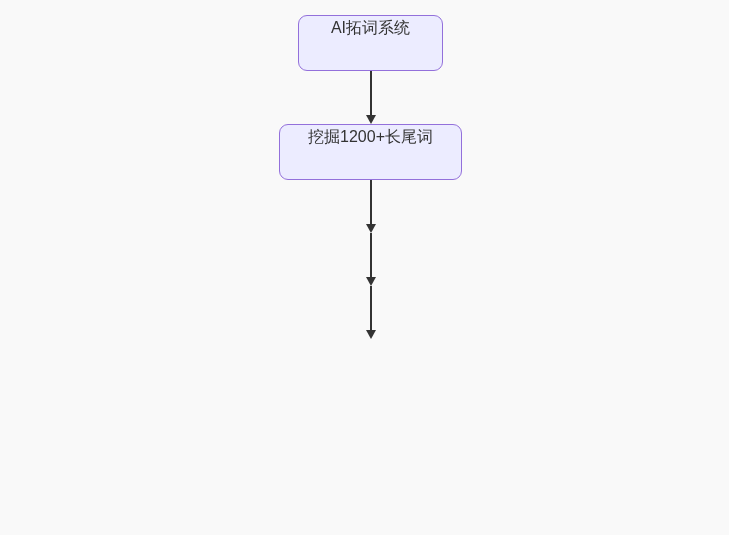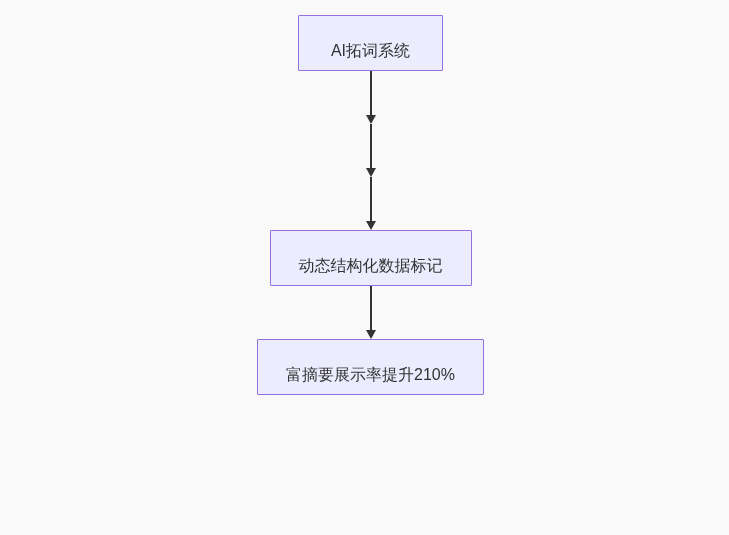--- a/index.html
+++ b/index.html
@@ -25,28 +25,28 @@
     flex-direction:column;
     align-items:center;
     padding-top:15px;
     transform:translateX(6px);
   }
   .flow-node{
     background:var(--node-fill);
     border:1px solid var(--node-border);
     height:56px;
     min-width:145px;
-    padding:8px 28px;
+    padding:2px 28px;
     display:flex;
-    align-items:flex-end;
+    align-items:flex-start;
     justify-content:center;
     font-size:16px;
     color:var(--text);
     white-space:nowrap;
-    border-radius:1px;
+    border-radius:9px;
   }
   .flow-connector{
     height:53px;
     display:flex;
     flex-direction:column;
     align-items:center;
   }
   .flow-connector .arrow-line{
     width:2px;
     flex:1 1 auto;
@@ -67,39 +67,36 @@
 
     <div class="flow-node">
       <span>AI拓词系统</span>
     </div>
 
     <div class="flow-connector">
       <div class="arrow-line"></div>
       <div class="arrow-head"></div>
     </div>
 
+    <div class="flow-node">
+      <span>挖掘1200+长尾词</span>
+    </div>
 
     <div class="flow-connector">
       <div class="arrow-line"></div>
       <div class="arrow-head"></div>
     </div>
 
 
     <div class="flow-connector">
       <div class="arrow-line"></div>
       <div class="arrow-head"></div>
     </div>
 
-    <div class="flow-node">
-      <span>动态结构化数据标记</span>
-    </div>
 
     <div class="flow-connector">
       <div class="arrow-line"></div>
       <div class="arrow-head"></div>
     </div>
 
-    <div class="flow-node">
-      <span>富摘要展示率提升210%</span>
-    </div>
 
   </div>
 </div>
 
 </body></html>

